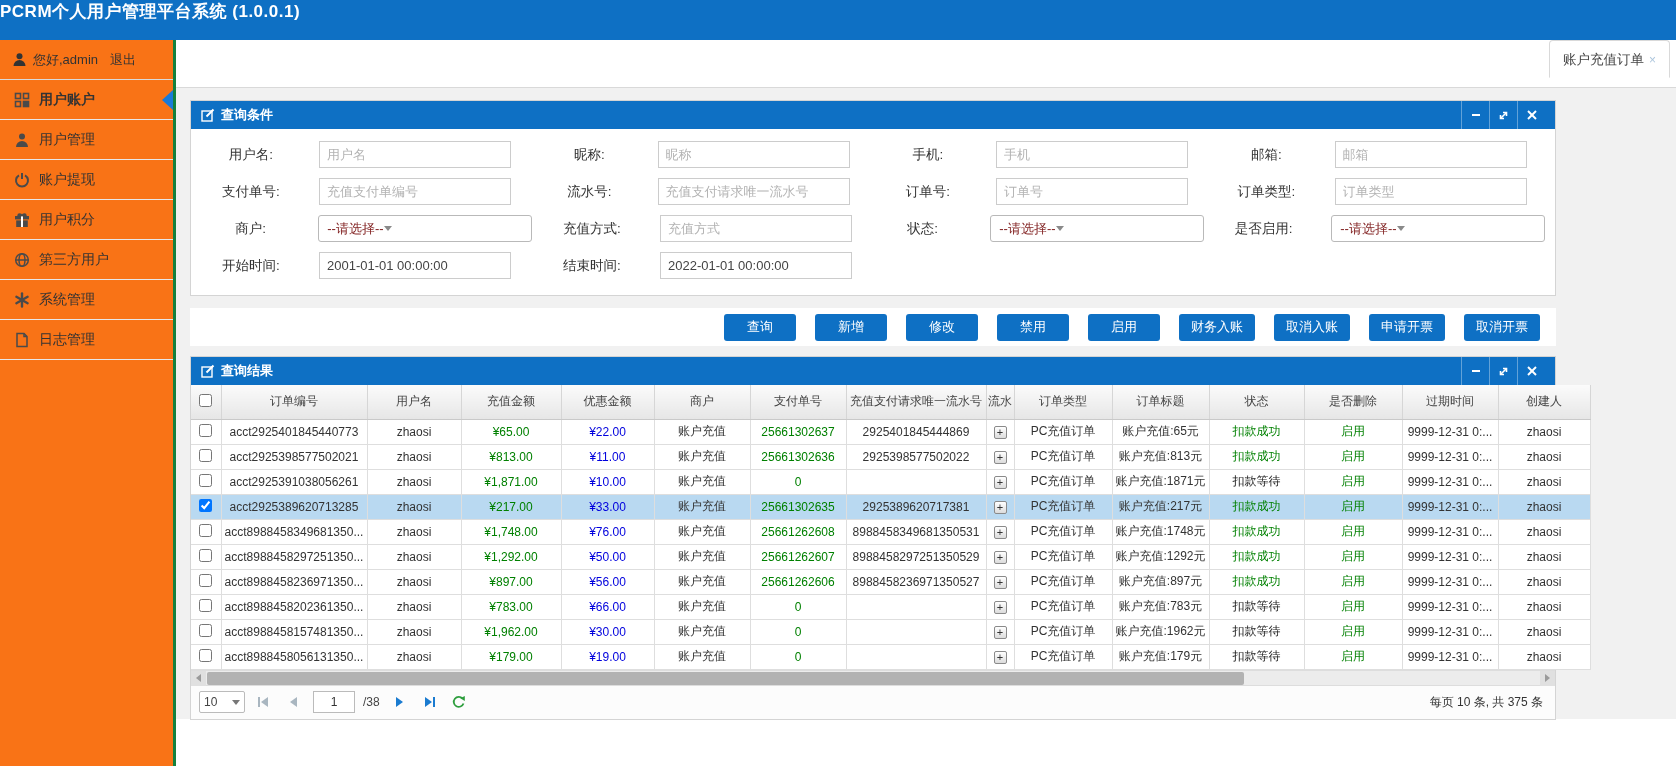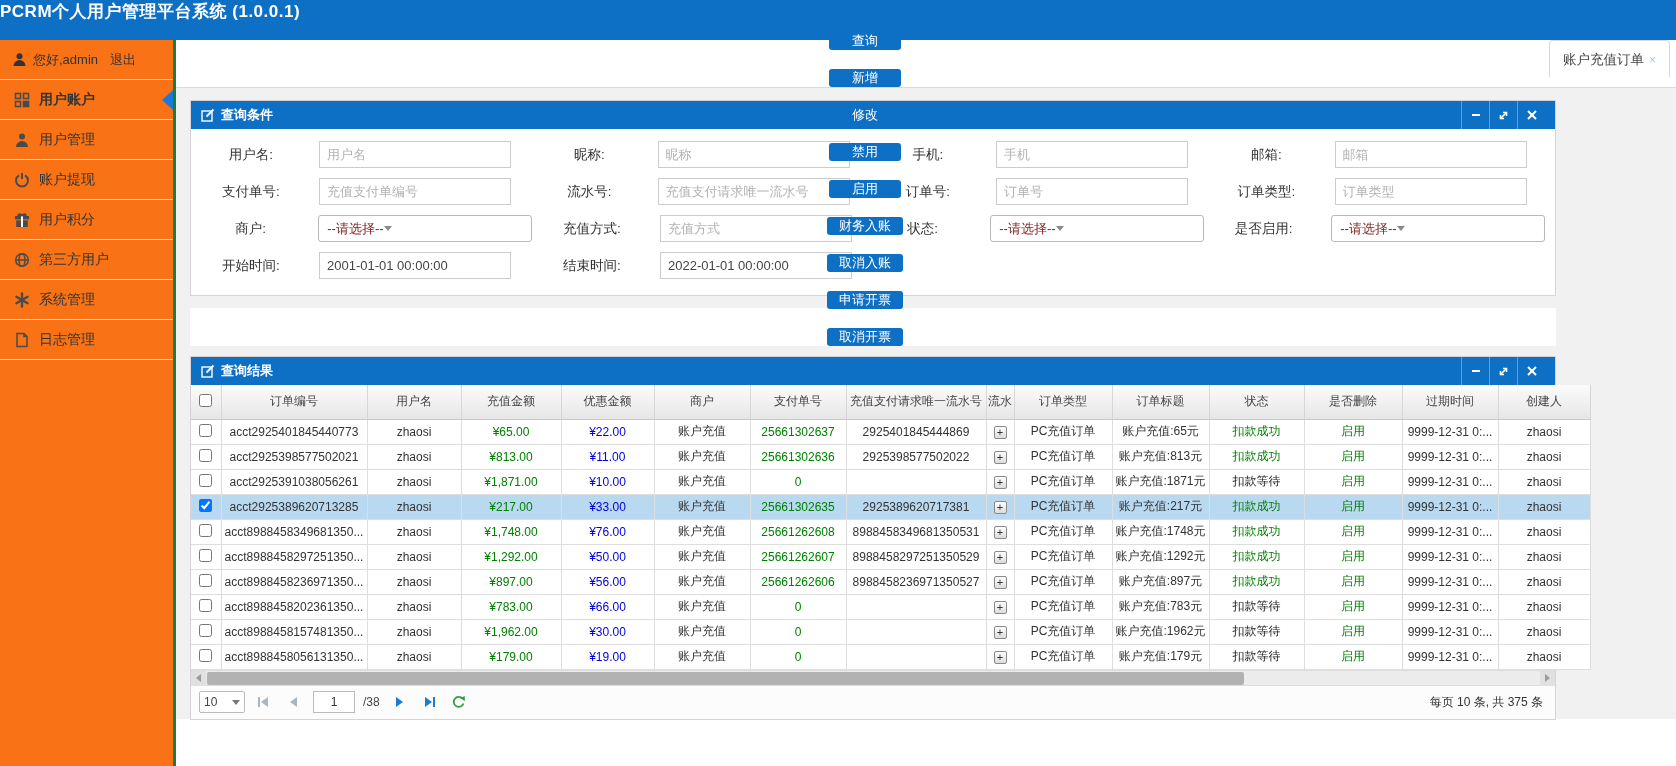--- a/index.html
+++ b/index.html
@@ -50,21 +50,21 @@
     font-size:13px; color:#555; outline:none; }
   .fg input::placeholder{ color:#b3b3b3; }
   .selbox{ width:192px; height:27px; border:1px solid #b9b9b9; border-radius:3px; background:#fff;
     display:flex; align-items:center; justify-content:flex-start; padding:0 8px;
     font-size:13px; color:#7f1d1d; cursor:pointer; }
   .selbox .arr{ width:0; height:0; border-left:4px solid transparent; border-right:4px solid transparent;
     border-top:5px solid #8a8a8a; }
   .selbox.wide{ width:215px; }
   
   .toolbar{ width:1366px; height:38px; background:#fff; margin-top:12px;
-    display:flex; align-items:center; justify-content:flex-end; gap:19px; padding-right:16px;flex-direction:column; }
+    display:flex; align-items:center; justify-content:flex-end; gap:19px; padding-right:16px; }
   .btn{ min-width:72px; height:27px; background:var(--accent); color:#fff; border:none;
     font-size:13px; padding:0 12px; border-radius:3px; cursor:pointer;
     font-family:"Liberation Sans","DejaVu Sans",sans-serif; }
   
   .results{ margin-top:10px; }
   table{ border-collapse:collapse; table-layout:fixed; width:1364px; font-size:12px; }
   thead th{ height:34px; background:linear-gradient(#fbfbfb,#e6e6e6); color:#444; font-weight:normal;
     border-right:1px solid #d6d6d6; border-bottom:1px solid #c9c9c9; overflow:hidden; white-space:nowrap; }
   tbody td{ height:25px; text-align:center; color:#333; border-right:1px solid #dedede;
     border-bottom:1px solid #dedede; overflow:hidden; white-space:nowrap; background:#fff; padding:0 2px; }

